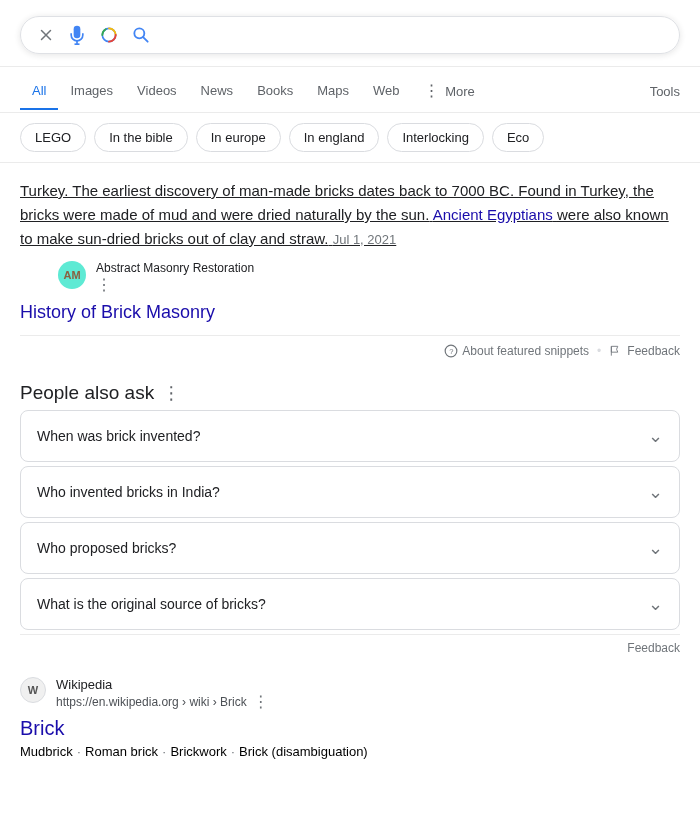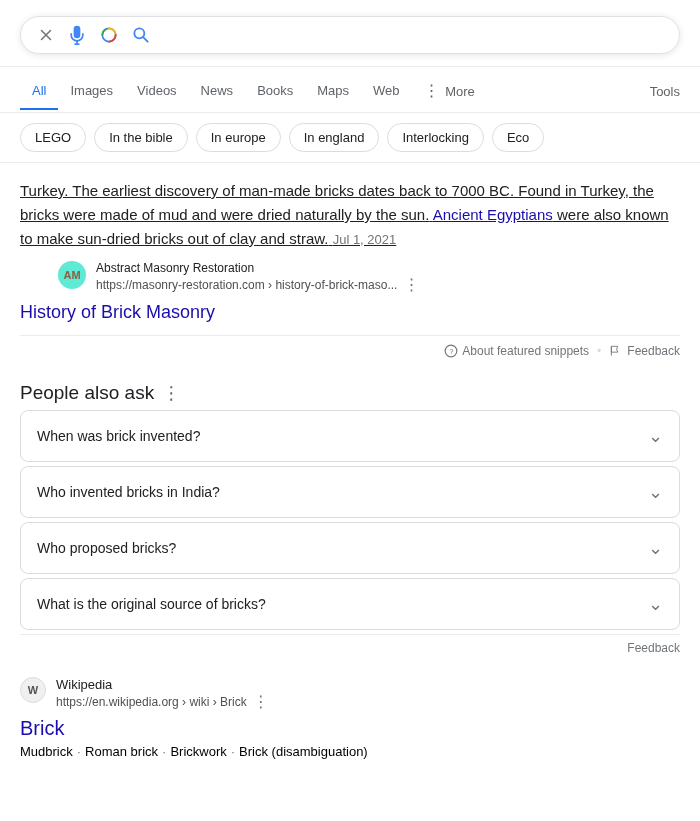--- a/index.html
+++ b/index.html
@@ -383,21 +383,20 @@
       <a href="#" class="snippet-link">Ancient Egyptians</a>
       <span> </span><span>were also known to make sun-dried bricks out of clay and straw.</span>
       <span class="snippet-date"> <span>Jul 1, 2021</span></span>
     </p>
 
     <div class="source-result">
       <div class="source-favicon">AM</div>
       <div class="source-info">
         <div class="source-name">Abstract Masonry Restoration</div>
         <div class="source-url">
-          <span>https://masonry-restoration.com › history-of-brick-maso...</span>
           <span class="source-url-dots">⋮</span>
         </div>
       </div>
     </div>
     <a href="#" class="result-link">History of Brick Masonry</a>
 
     <div class="snippet-footer">
       <div class="snippet-footer-item">
         <svg width="14" height="14" viewBox="0 0 24 24" fill="none">
           <circle cx="12" cy="12" r="10" stroke="#70757a" stroke-width="2"></circle>

